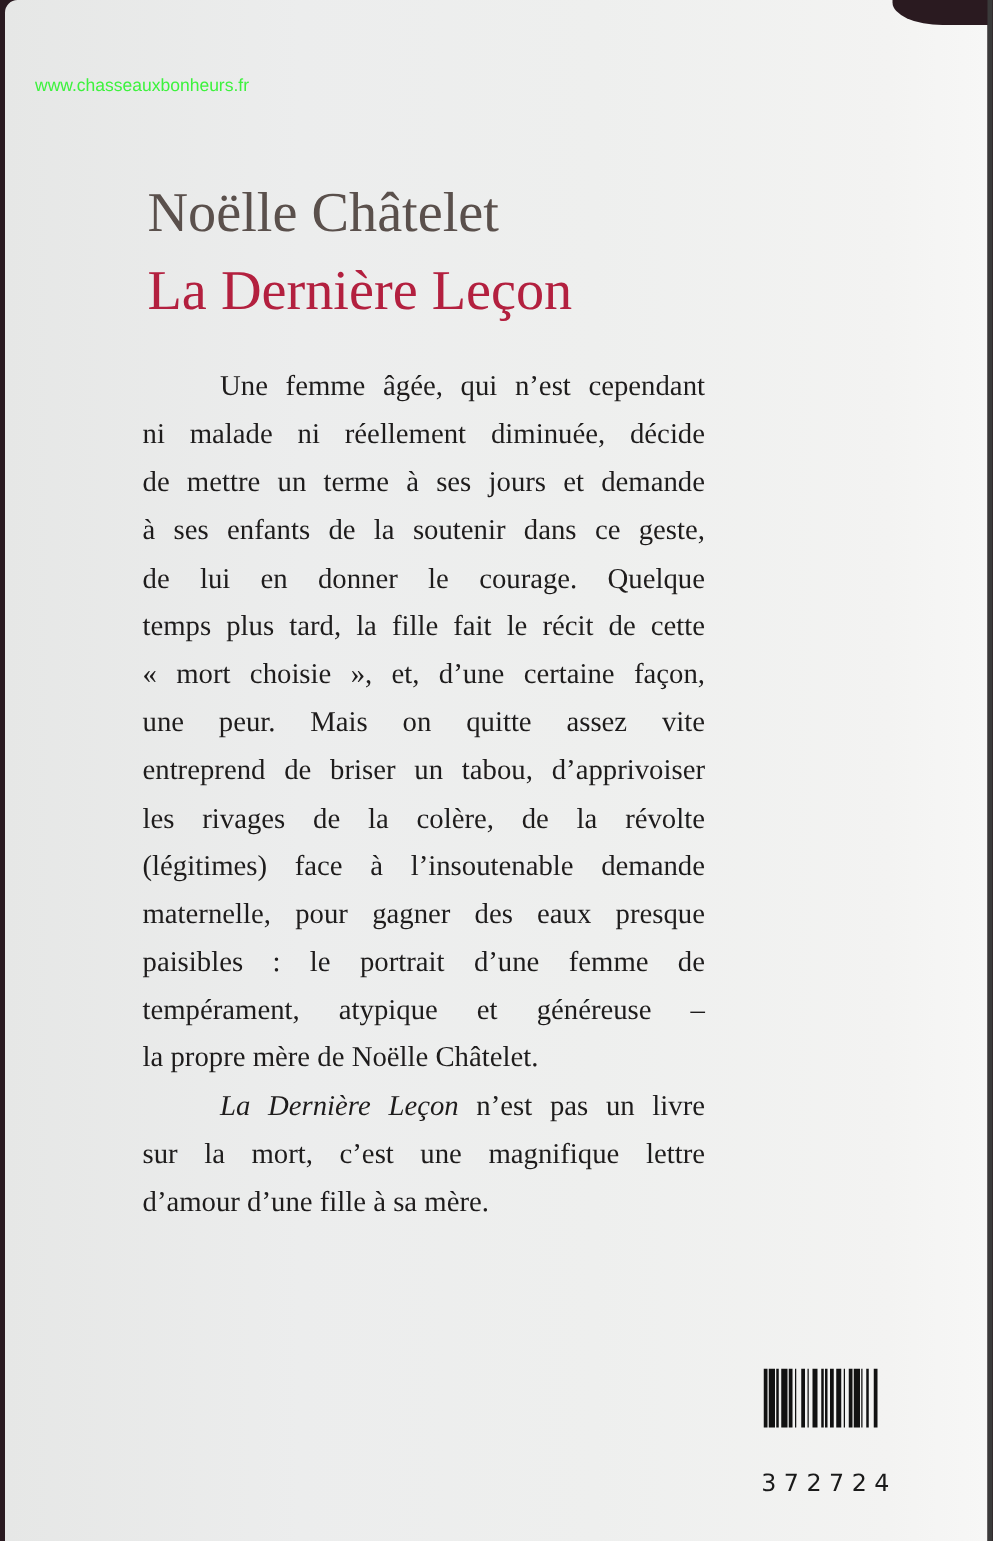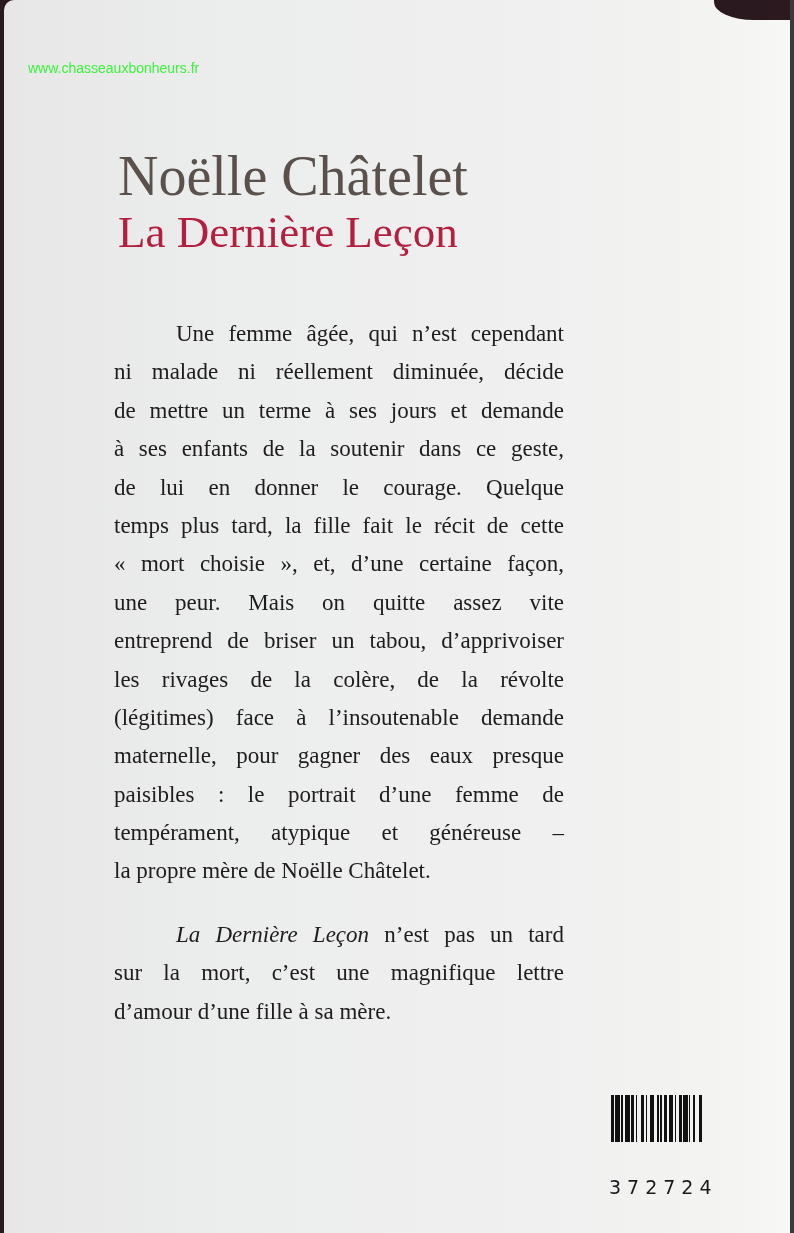--- a/index.html
+++ b/index.html
@@ -46,21 +46,21 @@
       font-family: Liberation Sans, sans-serif;
       font-size: 14px;
       color: #3df23d;
       letter-spacing: 0px;
     }
     .author {
       position: absolute;
       left: 114px;
       top: 148px;
       font-family: "Liberation Serif", serif;
-      font-size: 56px;
+      font-size: 45px;
       color: #5a504c;
       line-height: 1;
       white-space: nowrap;
     }
     .title {
       position: absolute;
       left: 114px;
       top: 210px;
       font-family: "Liberation Serif", serif;
       font-size: 45px;
@@ -83,21 +83,20 @@
       text-align: justify;
       text-align-last: justify;
       height: 38.4px;
       white-space: nowrap;
     }
     .blurb .line.last {
       text-align-last: left;
     }
     .blurb .line.indent {
       padding-left: 62px;
-      margin-top: 25px;
     }
     .blurb em {
       font-style: italic;
     }
     .credits {
       position: absolute;
       left: 108px;
       top: 1128px;
       font-family: "Liberation Serif", serif;
       font-size: 13.5px;
@@ -148,21 +147,21 @@
     <span class="line">temps plus tard, la fille fait le récit de cette</span>
     <span class="line">« mort choisie », et, d’une certaine façon,</span>
     <span class="line">une peur. Mais on quitte assez vite</span>
     <span class="line">entreprend de briser un tabou, d’apprivoiser</span>
     <span class="line">les rivages de la colère, de la révolte</span>
     <span class="line">(légitimes) face à l’insoutenable demande</span>
     <span class="line">maternelle, pour gagner des eaux presque</span>
     <span class="line">paisibles : le portrait d’une femme de</span>
     <span class="line">tempérament, atypique et généreuse –</span>
     <span class="line last">la propre mère de Noëlle Châtelet.</span>
-    <span class="line indent"><em>La Dernière Leçon</em><span> n’est pas un tard</span></span>
+    <span class="line indent"><em>La Dernière Leçon</em><span> n’est pas un livre</span></span>
     <span class="line">sur la mort, c’est une magnifique lettre</span>
     <span class="line last">d’amour d’une fille à sa mère.</span>
   </div>
 
 
   <div class="barcode" id="barcode">
       <span style="width: 2.9px; background: rgb(17, 17, 17);"></span>
       <span style="width: 1.45px; background: transparent;"></span>
       <span style="width: 4.35px; background: rgb(17, 17, 17);"></span>
       <span style="width: 1.45px; background: transparent;"></span>

